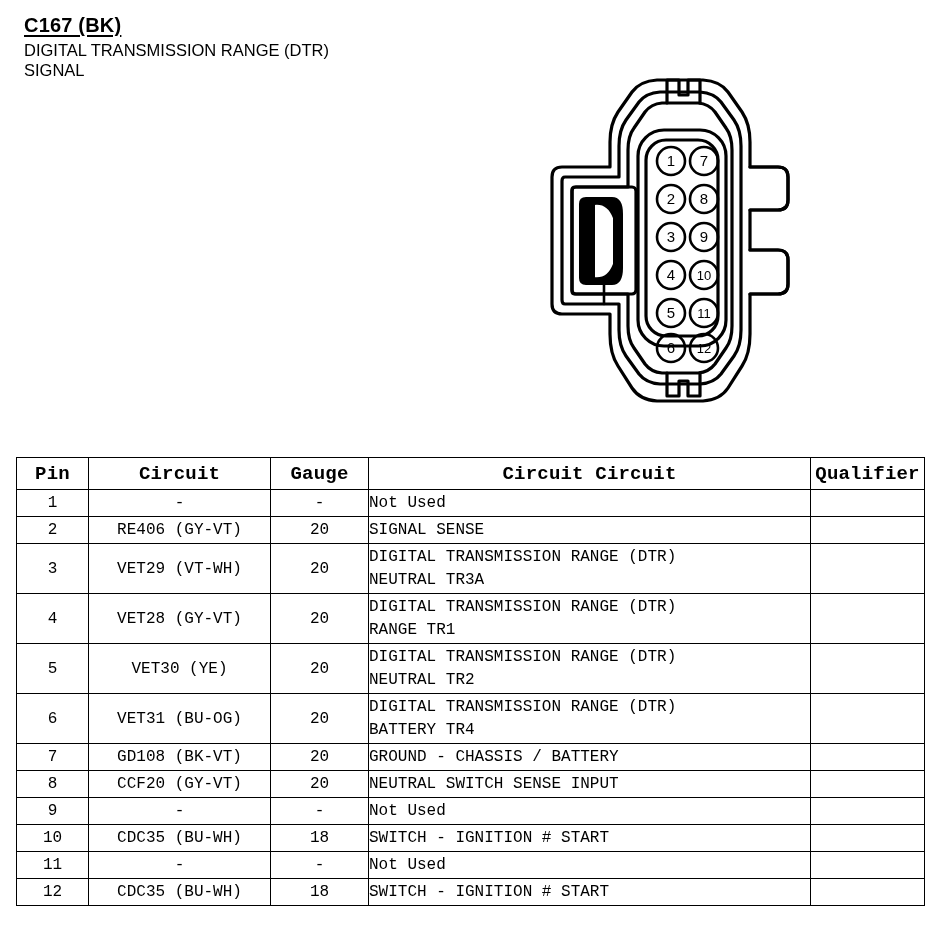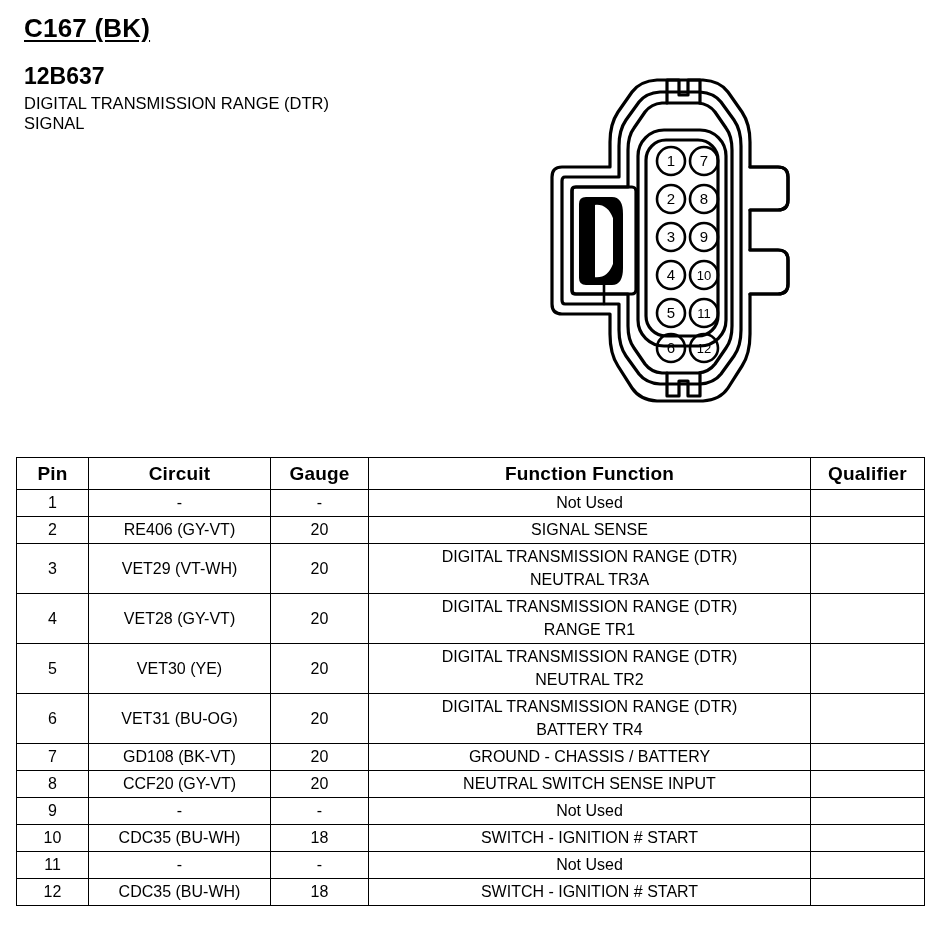--- a/index.html
+++ b/index.html
@@ -17,21 +17,21 @@
   }
 
   
   #header-block {
     position: absolute;
     left: 24px;
     top: 14px;
     width: 500px;
   }
   #connector-id {
-    font-size: 26px;
+    font-size: 20px;
     font-weight: bold;
     letter-spacing: 0.2px;
     text-decoration: underline;
     text-underline-offset: 3px;
     line-height: 1.1;
     display: inline-block;
     text-align: center;
   }
   #part-number {
     font-size: 23px;
@@ -62,20 +62,21 @@
   #pin-table-wrap {
     position: absolute;
     left: 16px;
     top: 457px;
     width: 908px;
   }
   table.pin-table {
     border-collapse: collapse;
     width: 908px;
     table-layout: fixed;
+    font-family: Liberation Mono, monospace;
   }
   table.pin-table th,
   table.pin-table td {
     border: 1.6px solid #000;
     padding: 0;
     font-size: 16px;
     vertical-align: middle;
   }
   table.pin-table thead th {
     height: 31px;
@@ -88,21 +89,21 @@
     text-align: center;
     height: 26px;
   }
   td.c-circuit {
     text-align: center;
   }
   td.c-gauge {
     text-align: center;
   }
   td.c-func {
-    text-align: center;
+    text-align: left;
     padding-left: 5px;
     line-height: 1.38;
   }
   td.c-qual {
     text-align: center;
   }
   tr.tall td {
     height: 49px;
   }
   .func-line2 {
@@ -112,21 +113,20 @@
   col.w-circuit  { width: 182px; }
   col.w-gauge    { width: 98px; }
   col.w-func     { width: 442px; }
   col.w-qual     { width: 114px; }
 </style>
 </head>
 <body>
 
 <div id="header-block">
   <div id="connector-id">C167 (BK)</div>
-  <div id="part-number">12B637</div>
   <div id="component-desc">
     <span>DIGITAL TRANSMISSION RANGE (DTR)</span><br>
     <span>SIGNAL</span>
   </div>
 </div>
 
 <div id="connector-figure">
   <svg width="320" height="340" viewBox="0 0 320 340" xmlns="http://www.w3.org/2000/svg">
     <g fill="none" stroke="#000" stroke-width="3.2" stroke-linejoin="round" stroke-linecap="round">
 
@@ -294,21 +294,21 @@
         <col class="w-circuit">
         <col class="w-gauge">
         <col class="w-func">
         <col class="w-qual">
     </colgroup>
     <thead>
       <tr>
         <th>Pin</th>
         <th>Circuit</th>
         <th>Gauge</th>
-        <th>Function Function</th>
+        <th>Circuit Circuit</th>
         <th>Qualifier</th>
       </tr>
     </thead>
     <tbody>
       <tr>
         <td class="c-pin">1</td>
         <td class="c-circuit">-</td>
         <td class="c-gauge">-</td>
         <td class="c-func"><span>Not Used</span></td>
         <td class="c-qual"></td>

